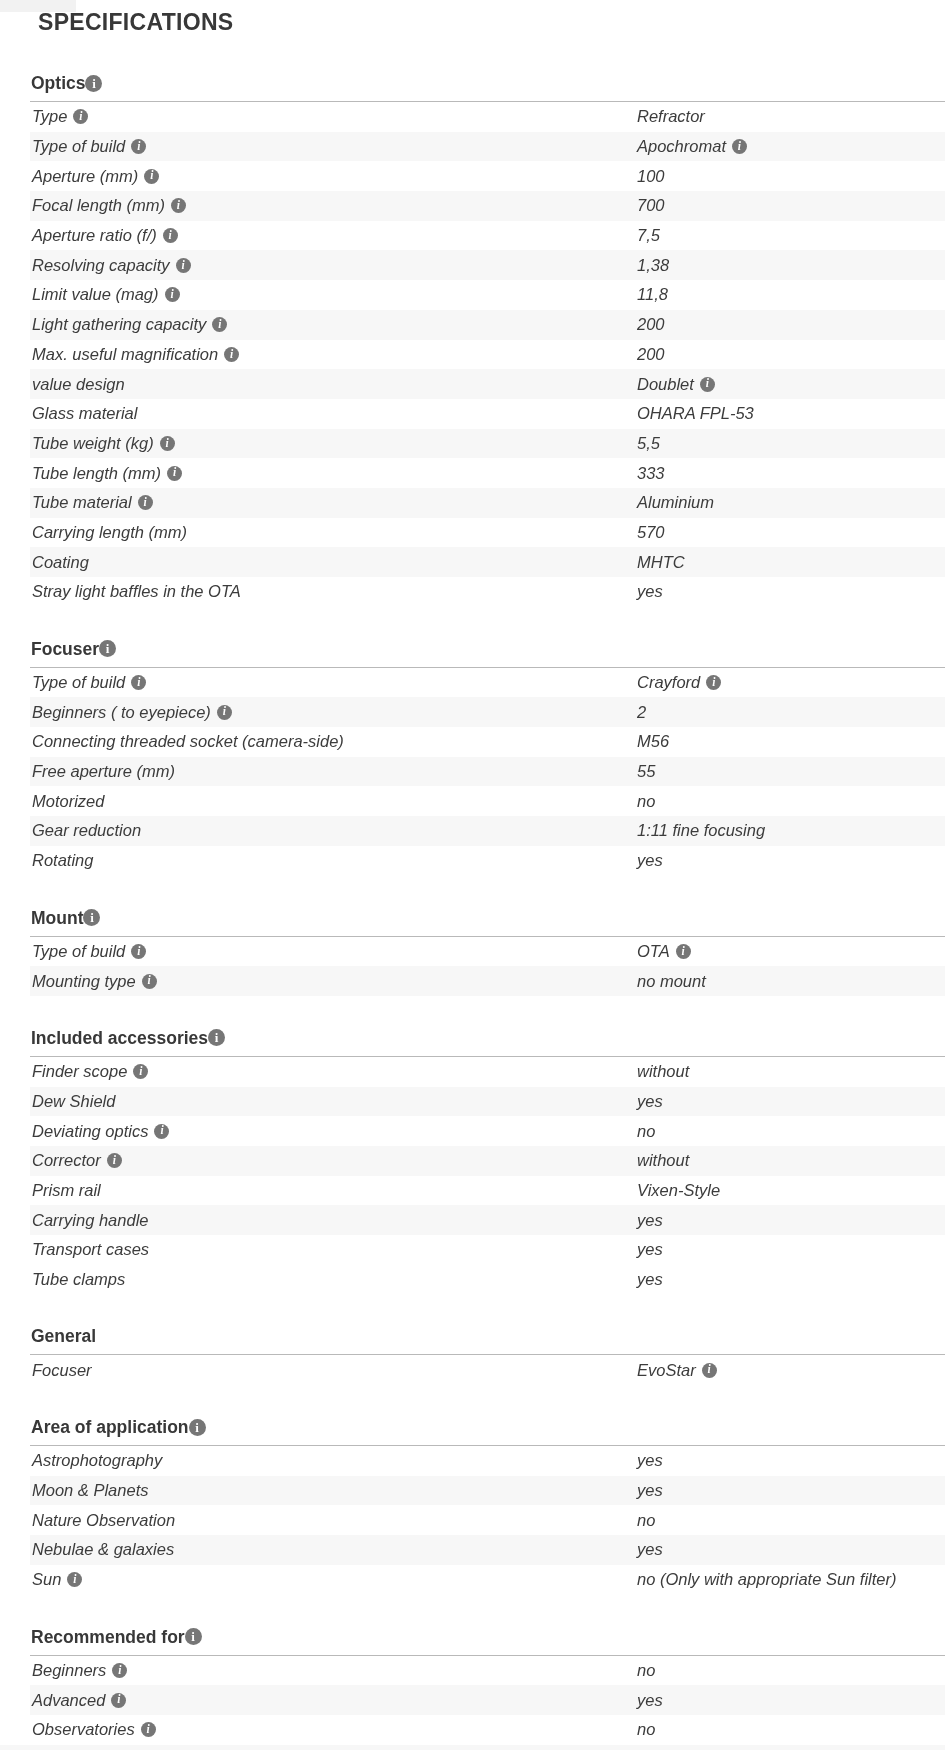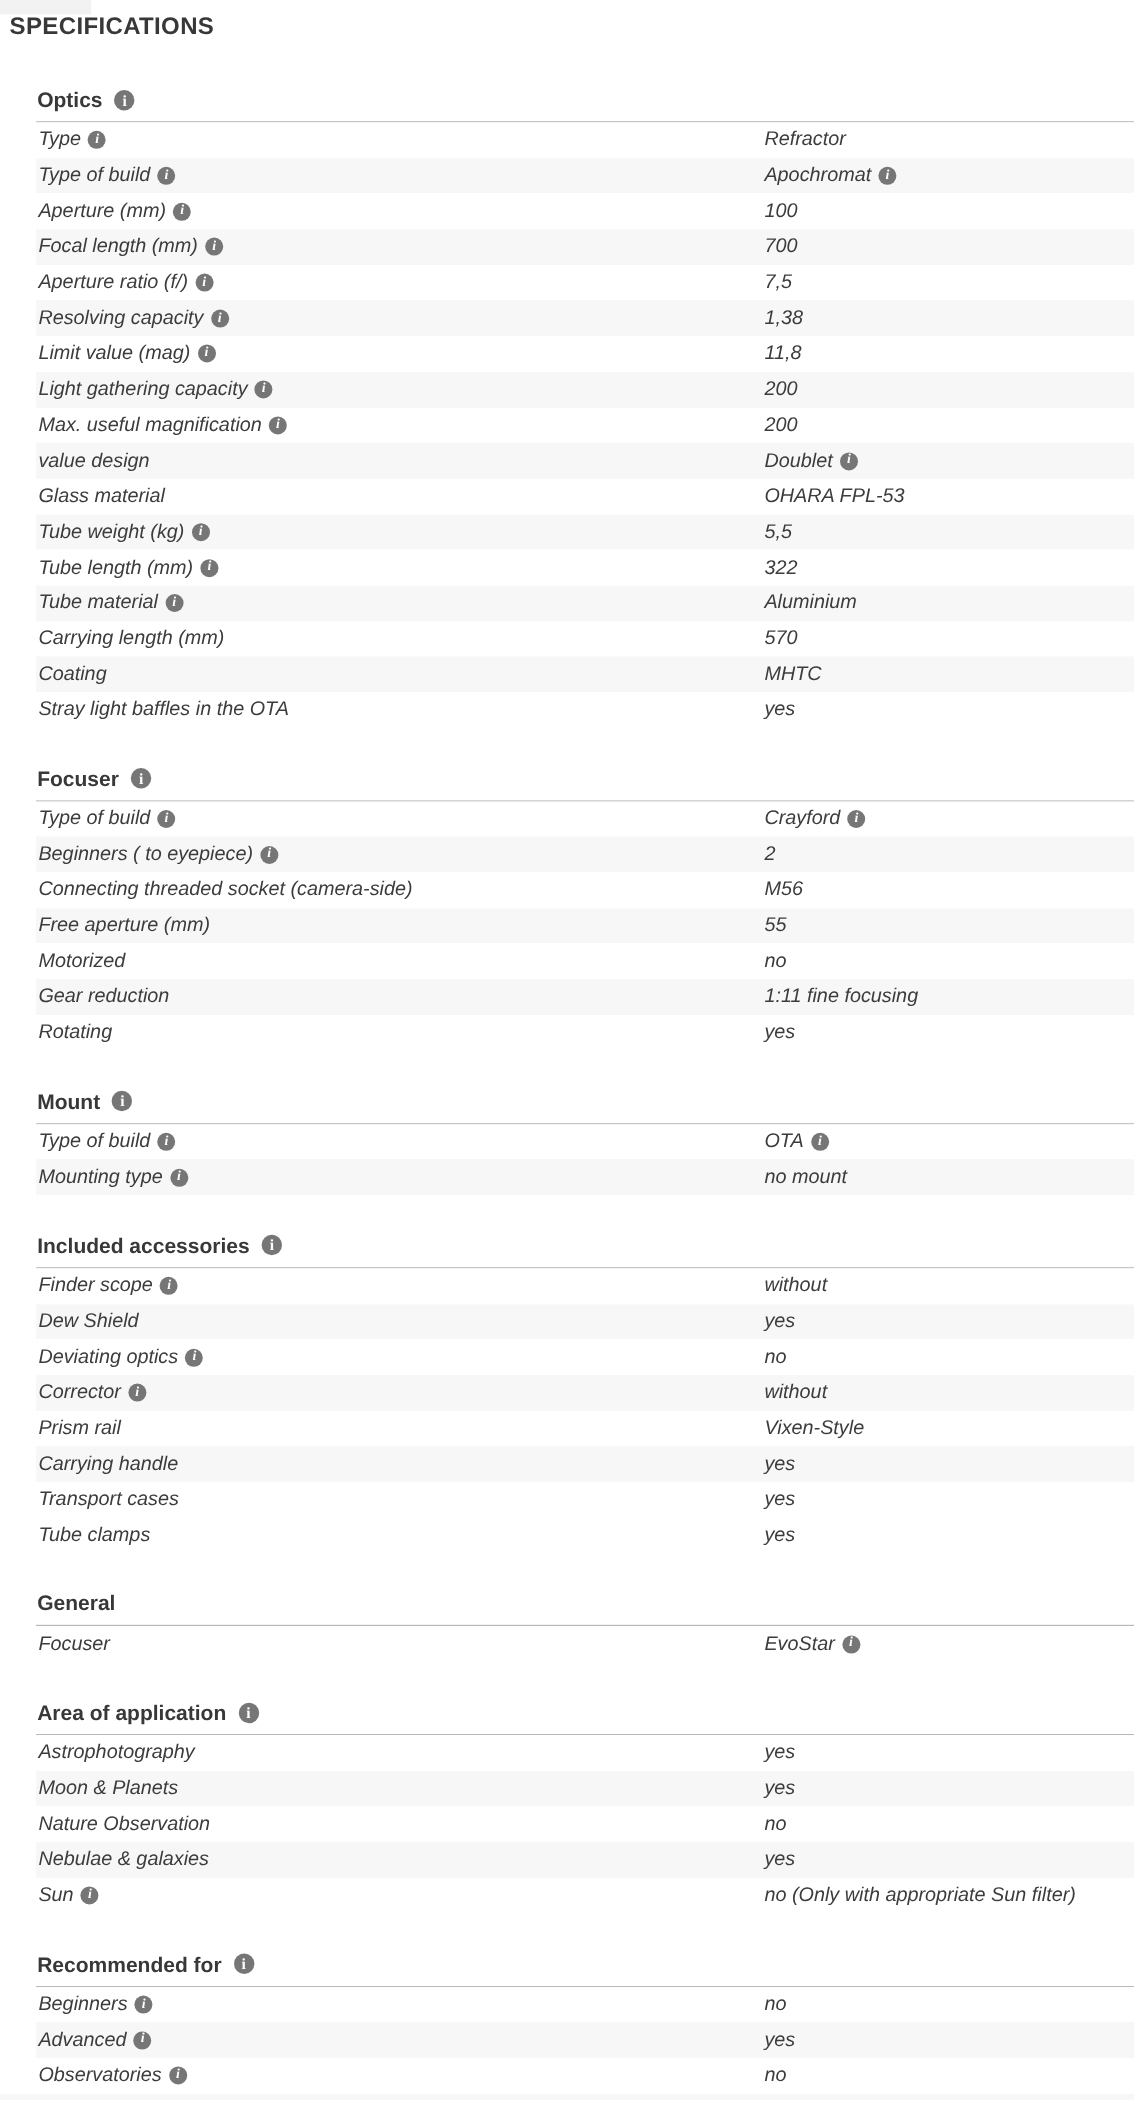--- a/index.html
+++ b/index.html
@@ -12,31 +12,31 @@
     color: #3c3c3c;
     position: relative;
   }
   .top-fragment {
     position: absolute; top: 0; left: 0;
     width: 76px; height: 12px;
     background: #f2f2f2;
   }
   .title {
     margin: 0;
-    padding: 11px 0 0 8px;
-    font-size: 20px; line-height: 22px;
+    padding: 11px 0 0 38px;
+    font-size: 23px; line-height: 22px;
     font-weight: 700;
     letter-spacing: 0.3px;
     color: #383838;
   }
   #sections { margin-left: 30px; }
   .spec-section { margin-top: 32px; }
   .spec-section:first-child { margin-top: 40px; }
   .section-title {
-    display: flex; align-items: center; gap: 10px;
+    display: flex; align-items: center; 
     margin: 0; padding: 0 0 8px 1px;
     font-size: 17.5px; line-height: 20px; font-weight: 700;
     color: #383838;
     border-bottom: 1px solid #b9b9b9;
   }
   .row {
     position: relative;
     display: flex; align-items: center;
     height: 29.7px;
     padding-left: 2px;
@@ -179,21 +179,21 @@
           <div class="cell value">
             <span>5,5</span>
           </div>
         </div>
         <div class="row">
           <div class="cell label">
             <span>Tube length (mm)</span>
             <span class="info-icon">i</span>
           </div>
           <div class="cell value">
-            <span>322</span>
+            <span>333</span>
           </div>
         </div>
         <div class="row alt">
           <div class="cell label">
             <span>Tube material</span>
             <span class="info-icon">i</span>
           </div>
           <div class="cell value">
             <span>Aluminium</span>
           </div>

